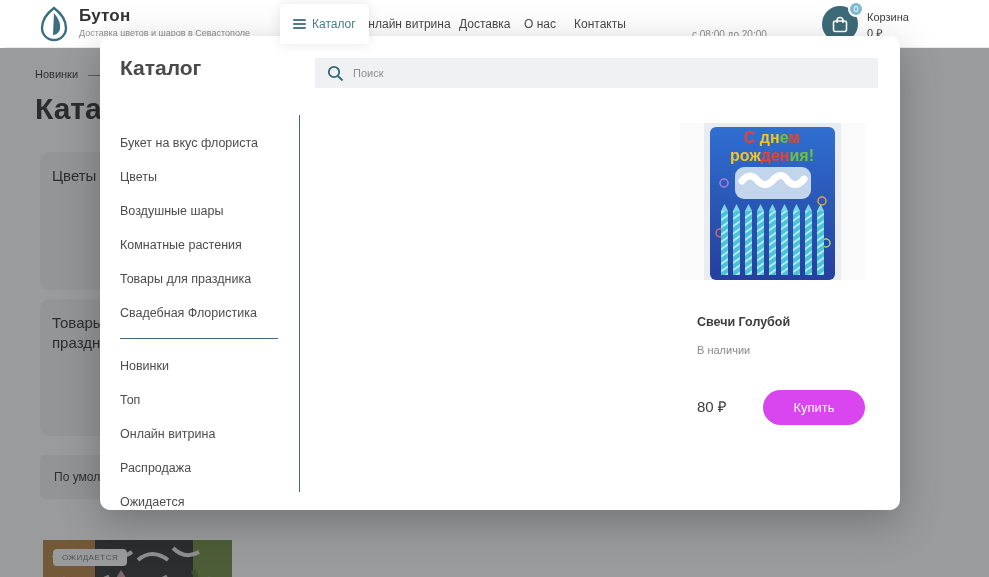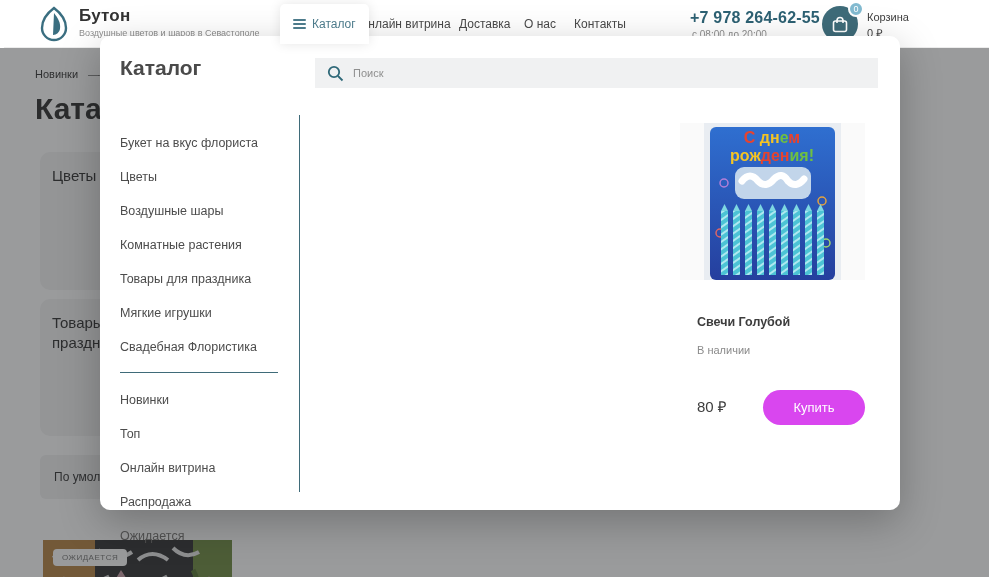--- a/index.html
+++ b/index.html
@@ -114,21 +114,21 @@
 <div class="overlay"></div>
 
 <div class="header">
   <div class="logo-wrap">
     <svg class="logo-icon" viewBox="0 0 34 36">
       <path d="M17 2 C9 8 5 15 5 22 a12 12 0 0 0 24 0 C29 15 25 8 17 2 Z" fill="none" stroke="#3a6e80" stroke-width="2.4"></path>
       <path d="M17 7 C21 12 24 17 23 23 a7 7 0 0 1 -7 6 z" fill="#3a6e80"></path>
     </svg>
     <div>
       <div class="logo-title">Бутон</div>
-      <div class="logo-tagline">Воздушные цветов и шаров в Севастополе</div>
+      <div class="logo-tagline">Доставка цветов и шаров в Севастополе</div>
     </div>
   </div>
 
   <div class="nav-item nav-catalog">
     <span class="burger">
         <i></i>
         <i></i>
         <i></i>
       </span>
     <span>Каталог</span>
@@ -139,21 +139,20 @@
   <div class="nav-item" style="left:455px;">
     <span>Доставка</span>
   </div>
   <div class="nav-item" style="left:520px;">
     <span>О нас</span>
   </div>
   <div class="nav-item" style="left:570px;">
     <span>Контакты</span>
   </div>
 
-  <div class="phone">+7 978 264-62-55</div>
   <div class="hours">с 08:00 до 20:00</div>
 
   <div class="cart-circle">
     <svg width="16" height="17" viewBox="0 0 16 17">
       <rect x="1.5" y="5" width="13" height="10.5" rx="2" fill="none" stroke="#fff" stroke-width="1.6"></rect>
       <path d="M5 7 V4.5 a3 3 0 0 1 6 0 V7" fill="none" stroke="#fff" stroke-width="1.6"></path>
     </svg>
   </div>
   <div class="cart-badge">0</div>
   <div class="cart-label">Корзина</div>
@@ -170,21 +169,20 @@
     </svg>
     <input type="text" placeholder="Поиск" style="">
   </div>
 
   <div class="menu">
     <div class="menu-item">Букет на вкус флориста</div>
     <div class="menu-item">Цветы</div>
     <div class="menu-item">Воздушные шары</div>
     <div class="menu-item">Комнатные растения</div>
     <div class="menu-item">Товары для праздника</div>
-    <div class="menu-item">Мягкие игрушки</div>
     <div class="menu-item">Свадебная Флористика</div>
     <div class="menu-divider"></div>
     <div class="menu-item">Новинки</div>
     <div class="menu-item">Топ</div>
     <div class="menu-item">Онлайн витрина</div>
     <div class="menu-item">Распродажа</div>
     <div class="menu-item">Ожидается</div>
   </div>
   <div class="v-divider"></div>
 

